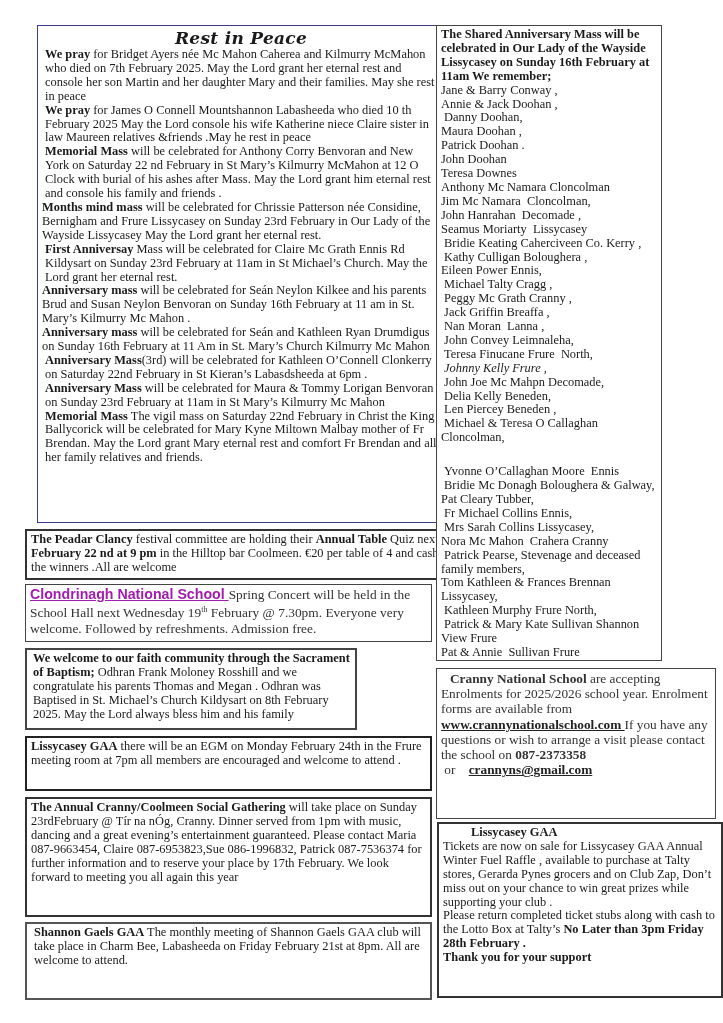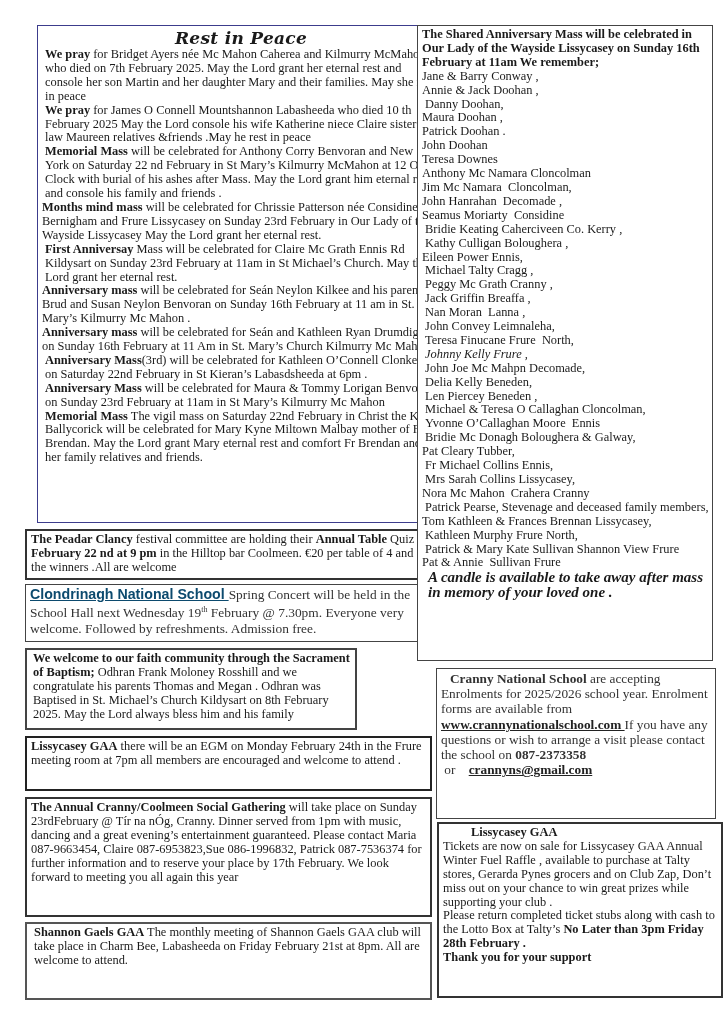--- a/index.html
+++ b/index.html
@@ -14,26 +14,26 @@
   .u { text-decoration: underline; }
   #rip { left: 37px; top: 25px; width: 407px; height: 498px;
          border: 1.5px solid #3c3c8c; padding: 3px 3px 2px 4px; }
   .rip-title { text-align: center; font-family: "DejaVu Serif", serif;
                font-weight: bold; font-style: italic; font-size: 17px;
                line-height: 18px; margin-bottom: 1px; letter-spacing: 0.3px; }
   #peadar { left: 25px; top: 529px; width: 478px; height: 51px; border: 2px solid #333; }
   #clondrinagh { left: 25px; top: 584px; width: 407px; height: 58px; border: 1.5px solid #444;
                  font-size: 13.4px; line-height: 15.3px; color: #333; }
   .sans-head { font-family: "Liberation Sans", sans-serif; font-weight: bold;
-               text-decoration: underline; font-size: 14.2px; color: #0c4a6e; }
+               text-decoration: underline; font-size: 14.2px; color: #a21caf; }
   #baptism { left: 25px; top: 648px; width: 332px; height: 82px; border: 2px solid #444; }
   #lgaa-egm { left: 25px; top: 736px; width: 407px; height: 55px; border: 2px solid #222; }
   #cranny-social { left: 25px; top: 797px; width: 407px; height: 120px; border: 2px solid #333; }
   #shannon { left: 25px; top: 922px; width: 407px; height: 78px; border: 2px solid #555; }
-  #shared { left: 417px; top: 25px; width: 296px; height: 636px; border: 1.5px solid #444; }
+  #shared { left: 436px; top: 25px; width: 226px; height: 636px; border: 1.5px solid #444; }
   #shared .list-item { white-space: nowrap; }
   #cranny-ns { left: 436px; top: 668px; width: 280px; height: 151px; border: 1.5px solid #444;
                font-size: 13.3px; line-height: 15.2px; color: #333; }
   #lgaa-raffle { left: 437px; top: 822px; width: 286px; height: 176px; border: 2px solid #333; }
   .indent { padding-left: 4px; }
   .center-title { padding-left: 28px; }
 </style>
 </head>
 <body>
 
@@ -83,36 +83,36 @@
       <div class="list-item" style="white-space: pre-wrap;">Jane &amp; Barry Conway ,</div>
       <div class="list-item" style="white-space: pre-wrap;">Annie &amp; Jack Doohan ,</div>
       <div class="list-item" style="white-space: pre-wrap;"> Danny Doohan,</div>
       <div class="list-item" style="white-space: pre-wrap;">Maura Doohan ,</div>
       <div class="list-item" style="white-space: pre-wrap;">Patrick Doohan .</div>
       <div class="list-item" style="white-space: pre-wrap;">John Doohan</div>
       <div class="list-item" style="white-space: pre-wrap;">Teresa Downes</div>
       <div class="list-item" style="white-space: pre-wrap;">Anthony Mc Namara Cloncolman</div>
       <div class="list-item" style="white-space: pre-wrap;">Jim Mc Namara  Cloncolman,</div>
       <div class="list-item" style="white-space: pre-wrap;">John Hanrahan  Decomade ,</div>
-      <div class="list-item" style="white-space: pre-wrap;">Seamus Moriarty  Considine</div>
+      <div class="list-item" style="white-space: pre-wrap;">Seamus Moriarty  Lissycasey</div>
       <div class="list-item" style="white-space: pre-wrap;"> Bridie Keating Caherciveen Co. Kerry ,</div>
       <div class="list-item" style="white-space: pre-wrap;"> Kathy Culligan Boloughera ,</div>
       <div class="list-item" style="white-space: pre-wrap;">Eileen Power Ennis,</div>
       <div class="list-item" style="white-space: pre-wrap;"> Michael Talty Cragg ,</div>
       <div class="list-item" style="white-space: pre-wrap;"> Peggy Mc Grath Cranny ,</div>
       <div class="list-item" style="white-space: pre-wrap;"> Jack Griffin Breaffa ,</div>
       <div class="list-item" style="white-space: pre-wrap;"> Nan Moran  Lanna ,</div>
       <div class="list-item" style="white-space: pre-wrap;"> John Convey Leimnaleha,</div>
       <div class="list-item" style="white-space: pre-wrap;"> Teresa Finucane Frure  North,</div>
       <div class="list-item" style="white-space: pre-wrap; font-style: italic;"> Johnny Kelly Frure ,</div>
       <div class="list-item" style="white-space: pre-wrap;"> John Joe Mc Mahpn Decomade,</div>
       <div class="list-item" style="white-space: pre-wrap;"> Delia Kelly Beneden,</div>
       <div class="list-item" style="white-space: pre-wrap;"> Len Piercey Beneden ,</div>
       <div class="list-item" style="white-space: pre-wrap;"> Michael &amp; Teresa O Callaghan Cloncolman,</div>
-      <div class="list-item" style="white-space: pre-wrap;"> Yvonne O’Callaghan Moore  Ennis</div>
+      <div class="list-item" style="white-space: pre-wrap; margin-top: 20px;"> Yvonne O’Callaghan Moore  Ennis</div>
       <div class="list-item" style="white-space: pre-wrap;"> Bridie Mc Donagh Boloughera &amp; Galway,</div>
       <div class="list-item" style="white-space: pre-wrap;">Pat Cleary Tubber,</div>
       <div class="list-item" style="white-space: pre-wrap;"> Fr Michael Collins Ennis,</div>
       <div class="list-item" style="white-space: pre-wrap;"> Mrs Sarah Collins Lissycasey,</div>
       <div class="list-item" style="white-space: pre-wrap;">Nora Mc Mahon  Crahera Cranny</div>
       <div class="list-item" style="white-space: pre-wrap;"> Patrick Pearse, Stevenage and deceased family members,</div>
       <div class="list-item" style="white-space: pre-wrap;">Tom Kathleen &amp; Frances Brennan Lissycasey,</div>
       <div class="list-item" style="white-space: pre-wrap;"> Kathleen Murphy Frure North,</div>
       <div class="list-item" style="white-space: pre-wrap;"> Patrick &amp; Mary Kate Sullivan Shannon View Frure</div>
       <div class="list-item" style="white-space: pre-wrap;">Pat &amp; Annie  Sullivan Frure</div>

